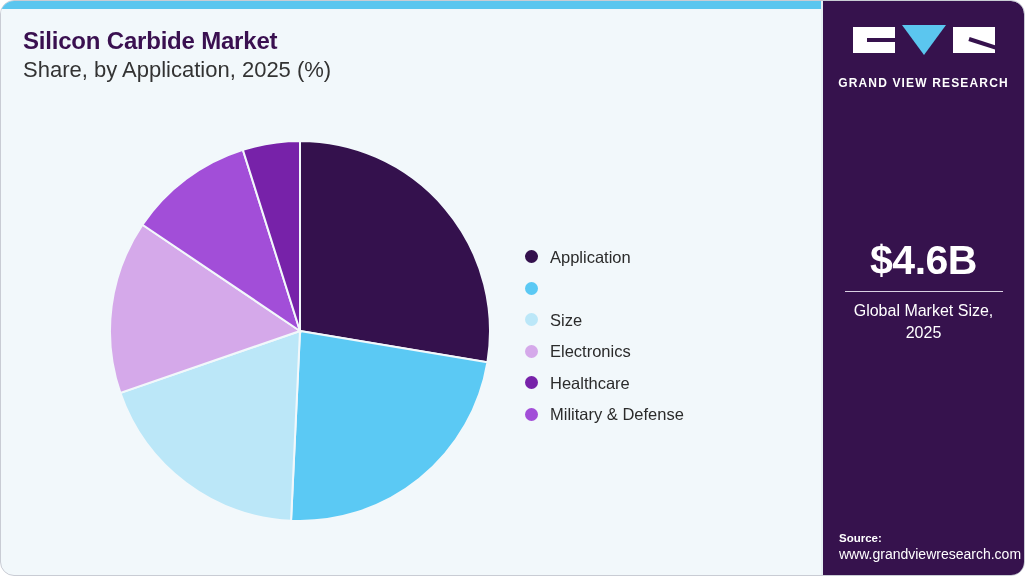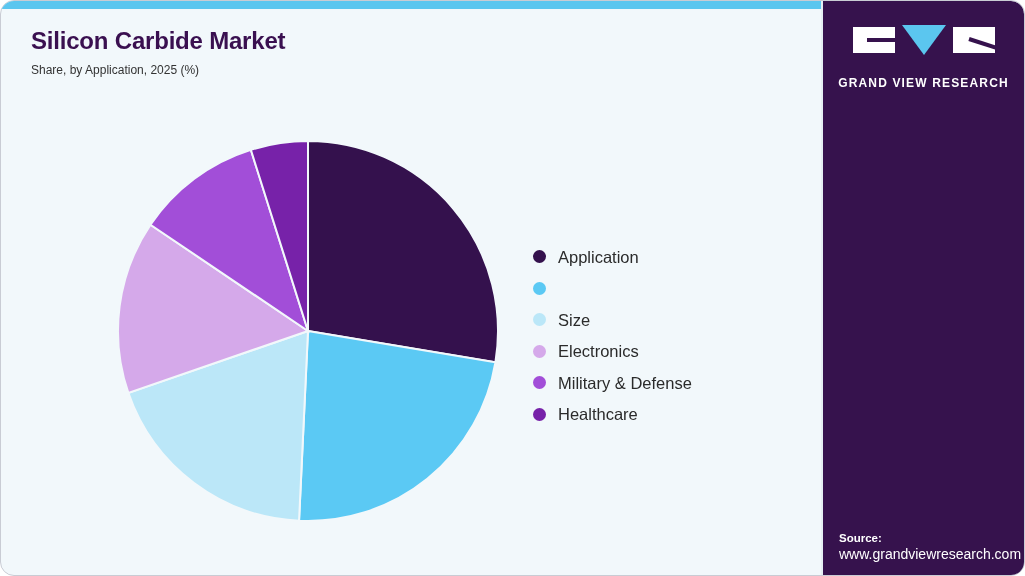--- a/index.html
+++ b/index.html
@@ -36,38 +36,37 @@
   }
 
   
   #main-region {
     position: absolute;
     left: 0;
     top: 8px;
     width: 822px;
     height: 448px;
     background: #f2f8fb;
-    margin-left: 8px;
   }
 
   #title-block {
     position: absolute;
     left: 22px;
     top: 17px;
   }
   #chart-title {
     font-size: 24px;
     font-weight: bold;
     color: #3a1050;
     letter-spacing: -0.2px;
     margin: 0;
     line-height: 30px;
   }
   #chart-subtitle {
-    font-size: 12px;
+    font-size: 22px;
     color: #333333;
     margin: 4px 0 0 0;
     line-height: 20px;
     font-weight: normal;
   }
 
   
   #pie-wrap {
     position: absolute;
     left: 108px;
@@ -256,42 +255,47 @@
         </div>
         <div class="legend-item">
           <span class="legend-dot" style="background: rgb(187, 231, 248);"></span>
           <span class="legend-label">Size</span>
         </div>
         <div class="legend-item">
           <span class="legend-dot" style="background: rgb(213, 169, 234);"></span>
           <span class="legend-label">Electronics</span>
         </div>
         <div class="legend-item">
+          <span class="legend-dot" style="background: rgb(119, 34, 169);"></span>
+          <span class="legend-label">Healthcare</span>
+        </div>
+        <div class="legend-item">
           <span class="legend-dot" style="background: rgb(162, 78, 216);"></span>
           <span class="legend-label">Military &amp; Defense</span>
-        </div>
-        <div class="legend-item">
-          <span class="legend-dot" style="background: rgb(119, 34, 169);"></span>
-          <span class="legend-label">Healthcare</span>
         </div>
       </div>
 
   </div>
 
   <div id="side-panel">
 
     <div id="logo-block">
       <div id="logo-marks">
         <div class="logo-letter g"></div>
         <div id="logo-triangle"></div>
         <div class="logo-letter r"></div>
       </div>
       <div id="logo-wordmark">GRAND VIEW RESEARCH</div>
     </div>
 
+    <div id="stat-block">
+      <div id="stat-value">$4.6B</div>
+      <div id="stat-divider"></div>
+      <div id="stat-caption">Global Market Size, 2025</div>
+    </div>
 
     <div id="source-block">
       <div id="source-label">Source:</div>
       <div id="source-url">www.grandviewresearch.com</div>
     </div>
 
   </div>
 
 </div>
 

